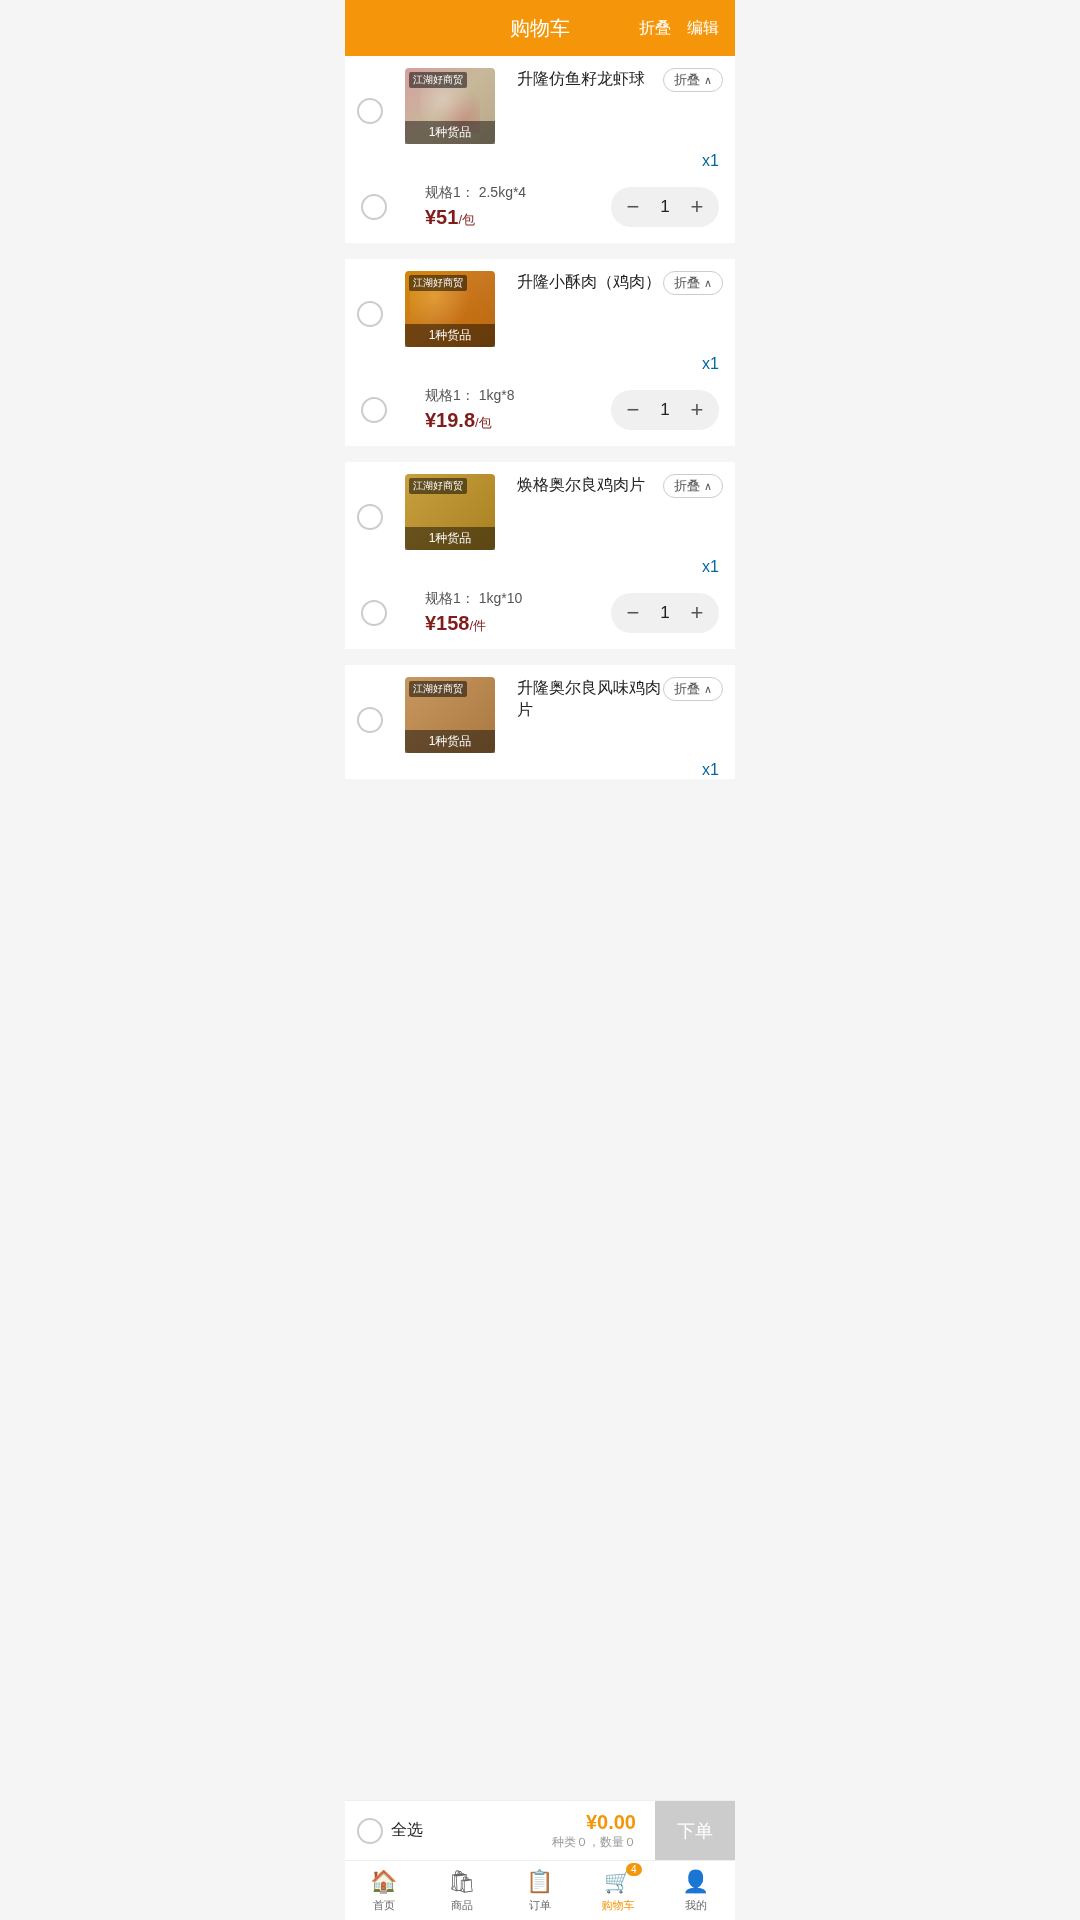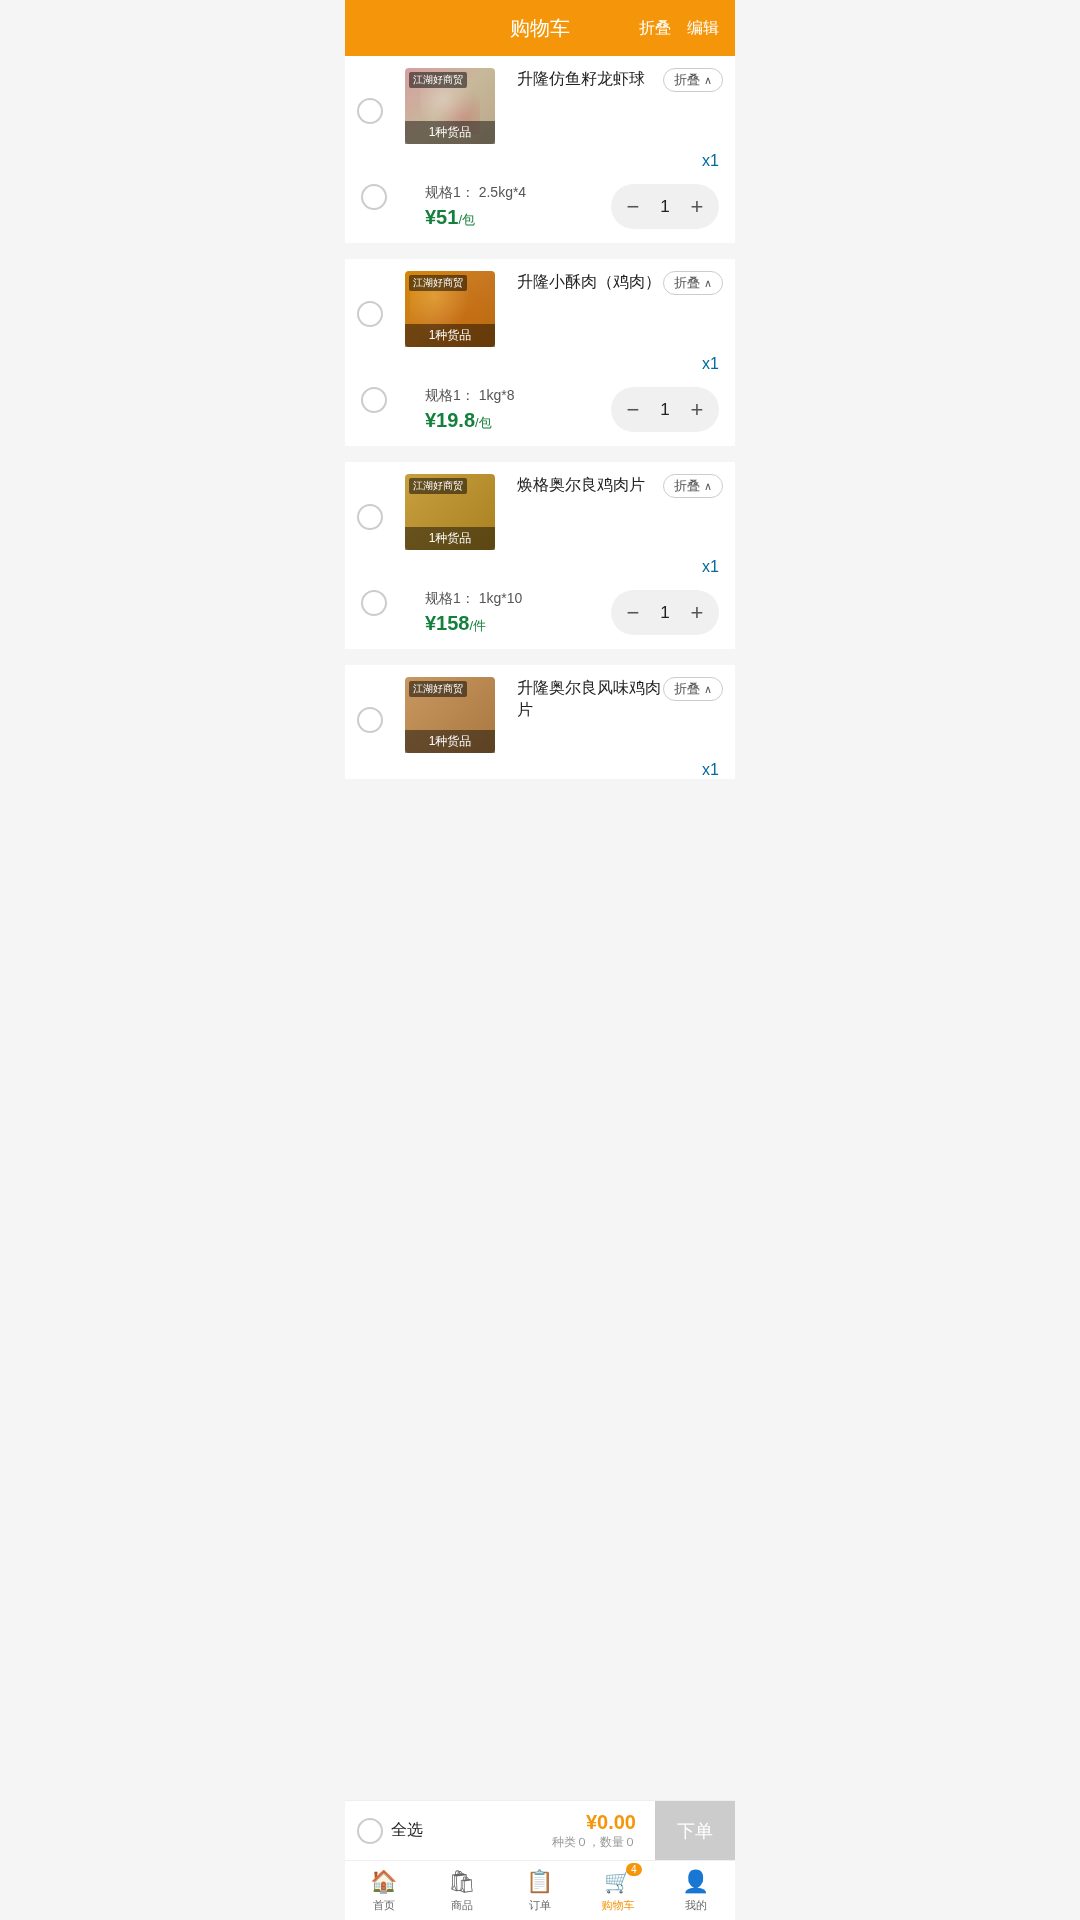--- a/index.html
+++ b/index.html
@@ -110,35 +110,36 @@
       color: #0369a1;
       font-size: 16px;
       margin-left: auto;
       text-align: right;
       min-width: 30px;
     }
 
     
     .spec-row {
       display: flex;
+      align-items: center;
       padding: 14px 16px;
     }
     .spec-info {
       flex: 1;
       margin-left: 38px;
     }
     .spec-text {
       font-size: 14px;
       color: #555;
       margin-bottom: 4px;
     }
     .spec-price {
       font-size: 20px;
       font-weight: bold;
-      color: #15803d;
+      color: #7f1d1d;
     }
     .spec-price .price-unit {
       font-size: 13px;
       font-weight: normal;
     }
     .stepper {
       display: flex;
       align-items: center;
       background: #f0f0f0;
       border-radius: 24px;

